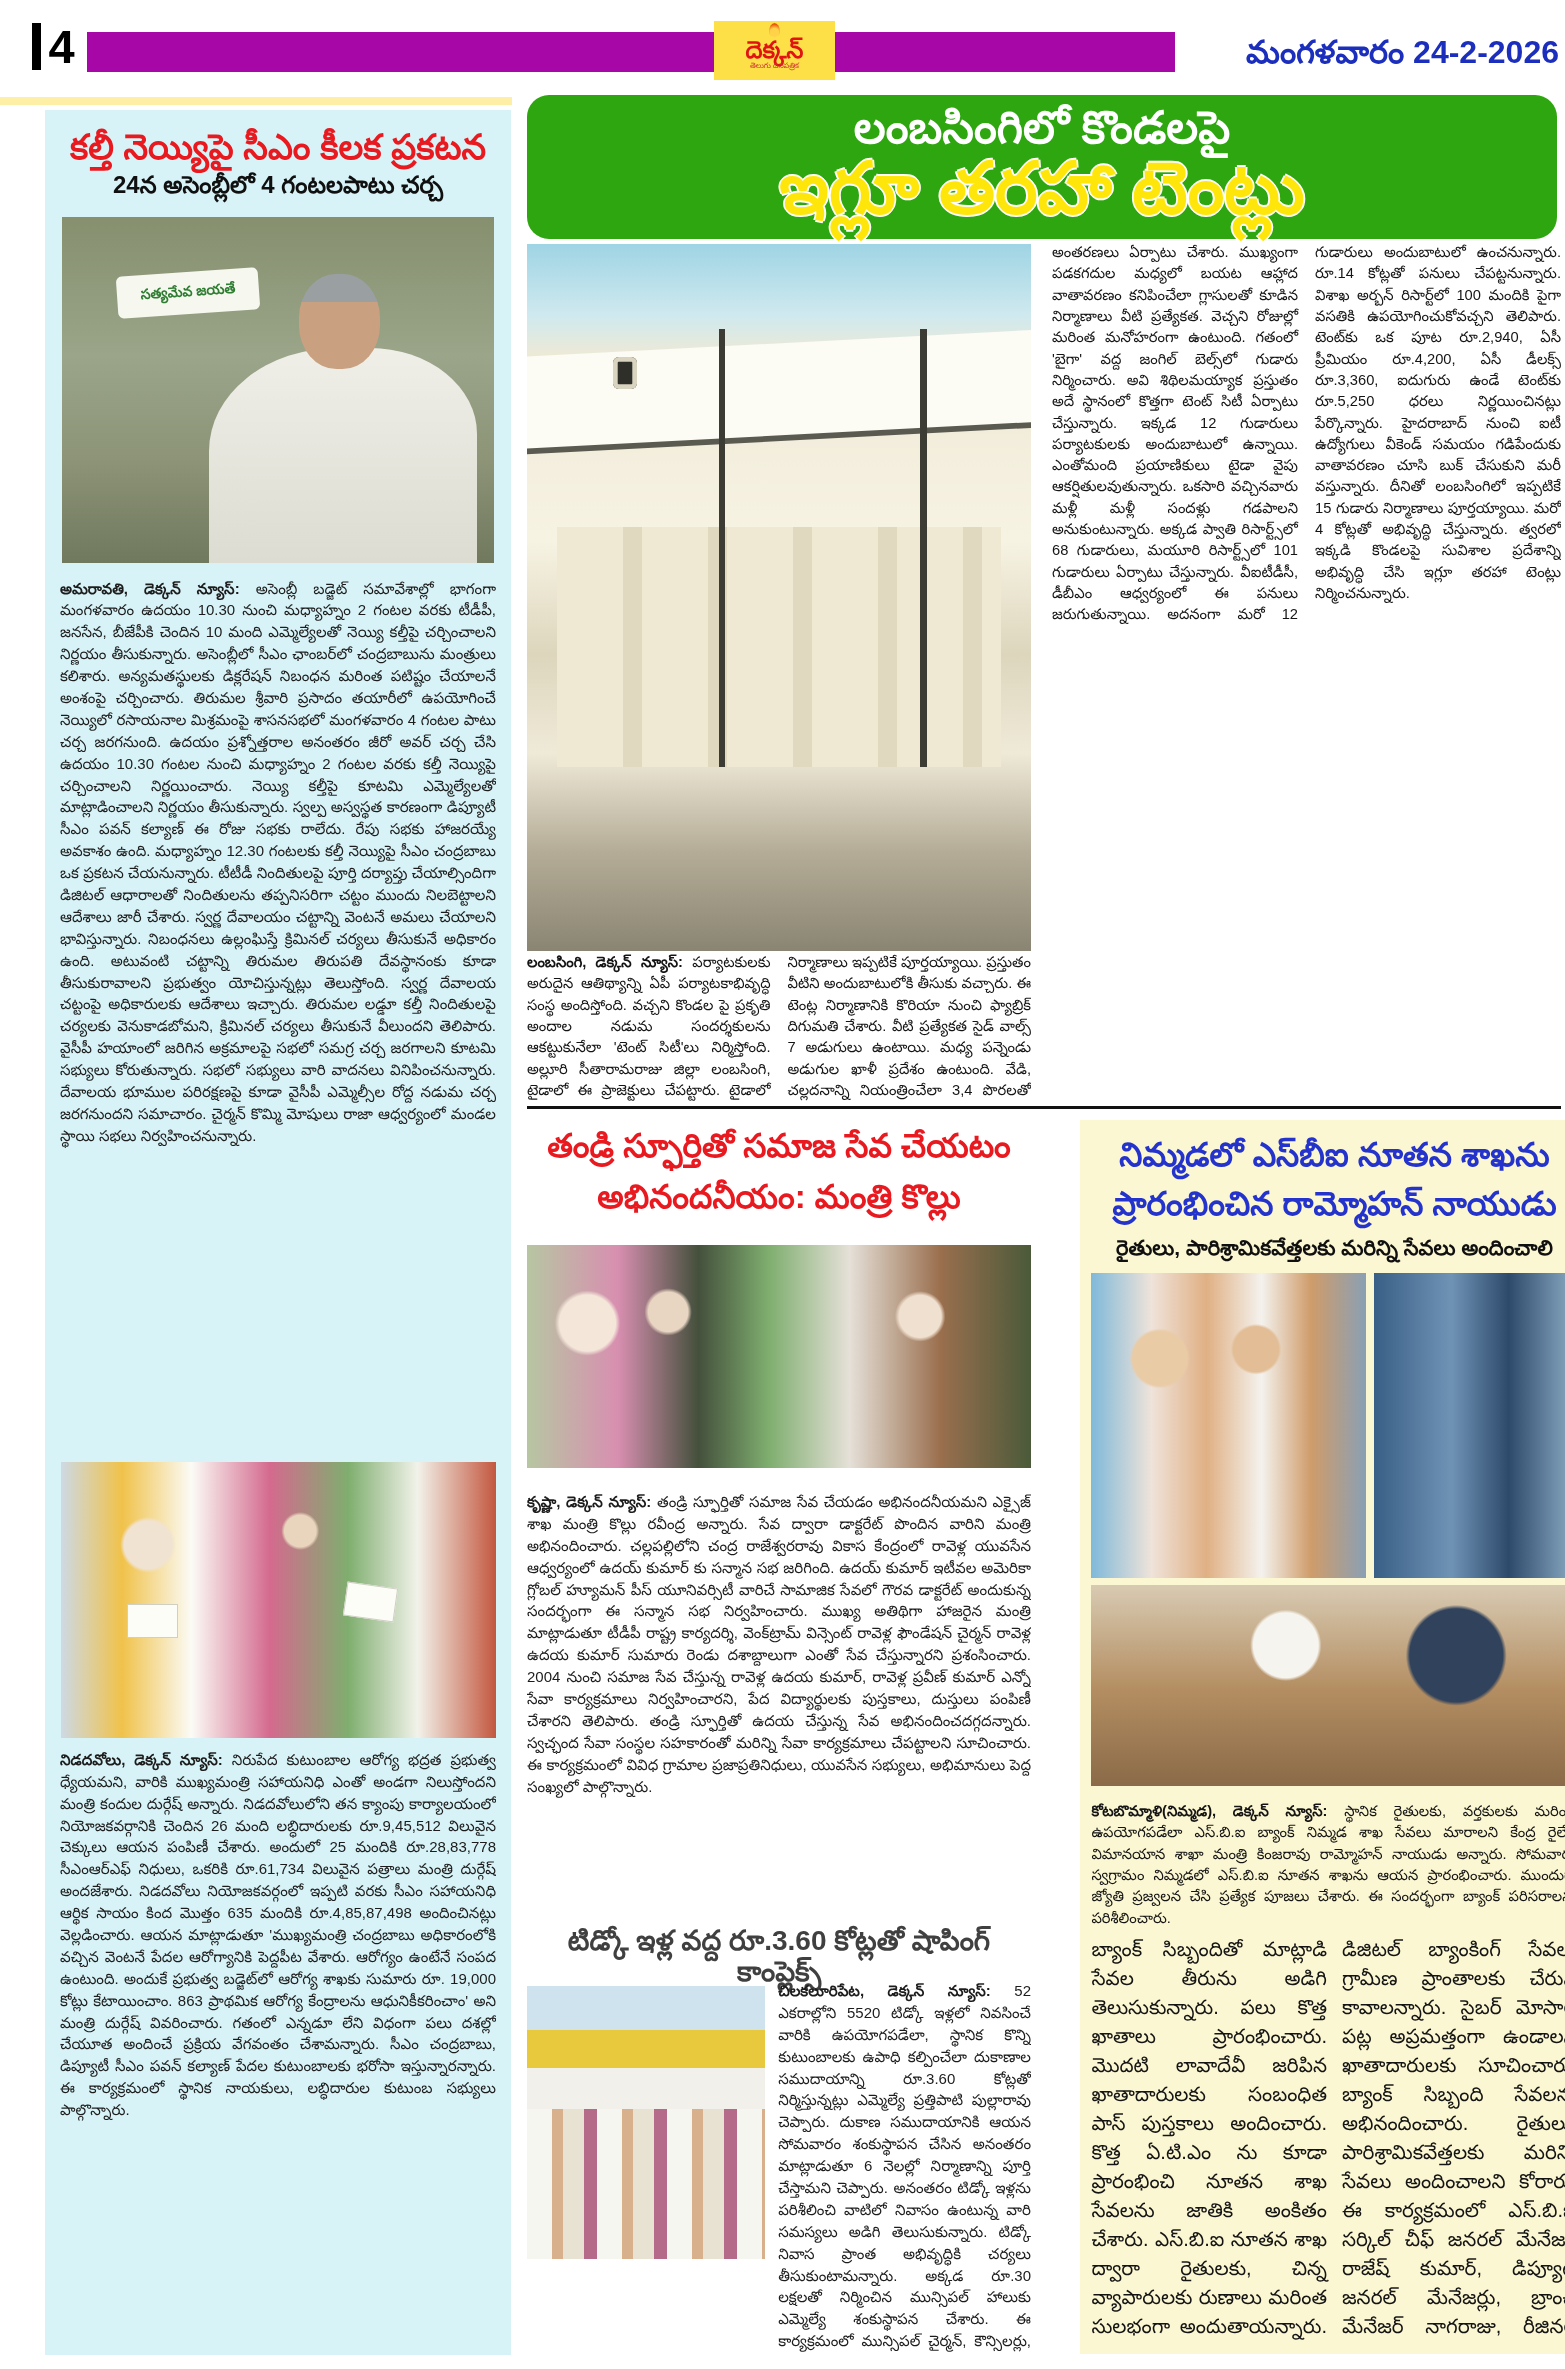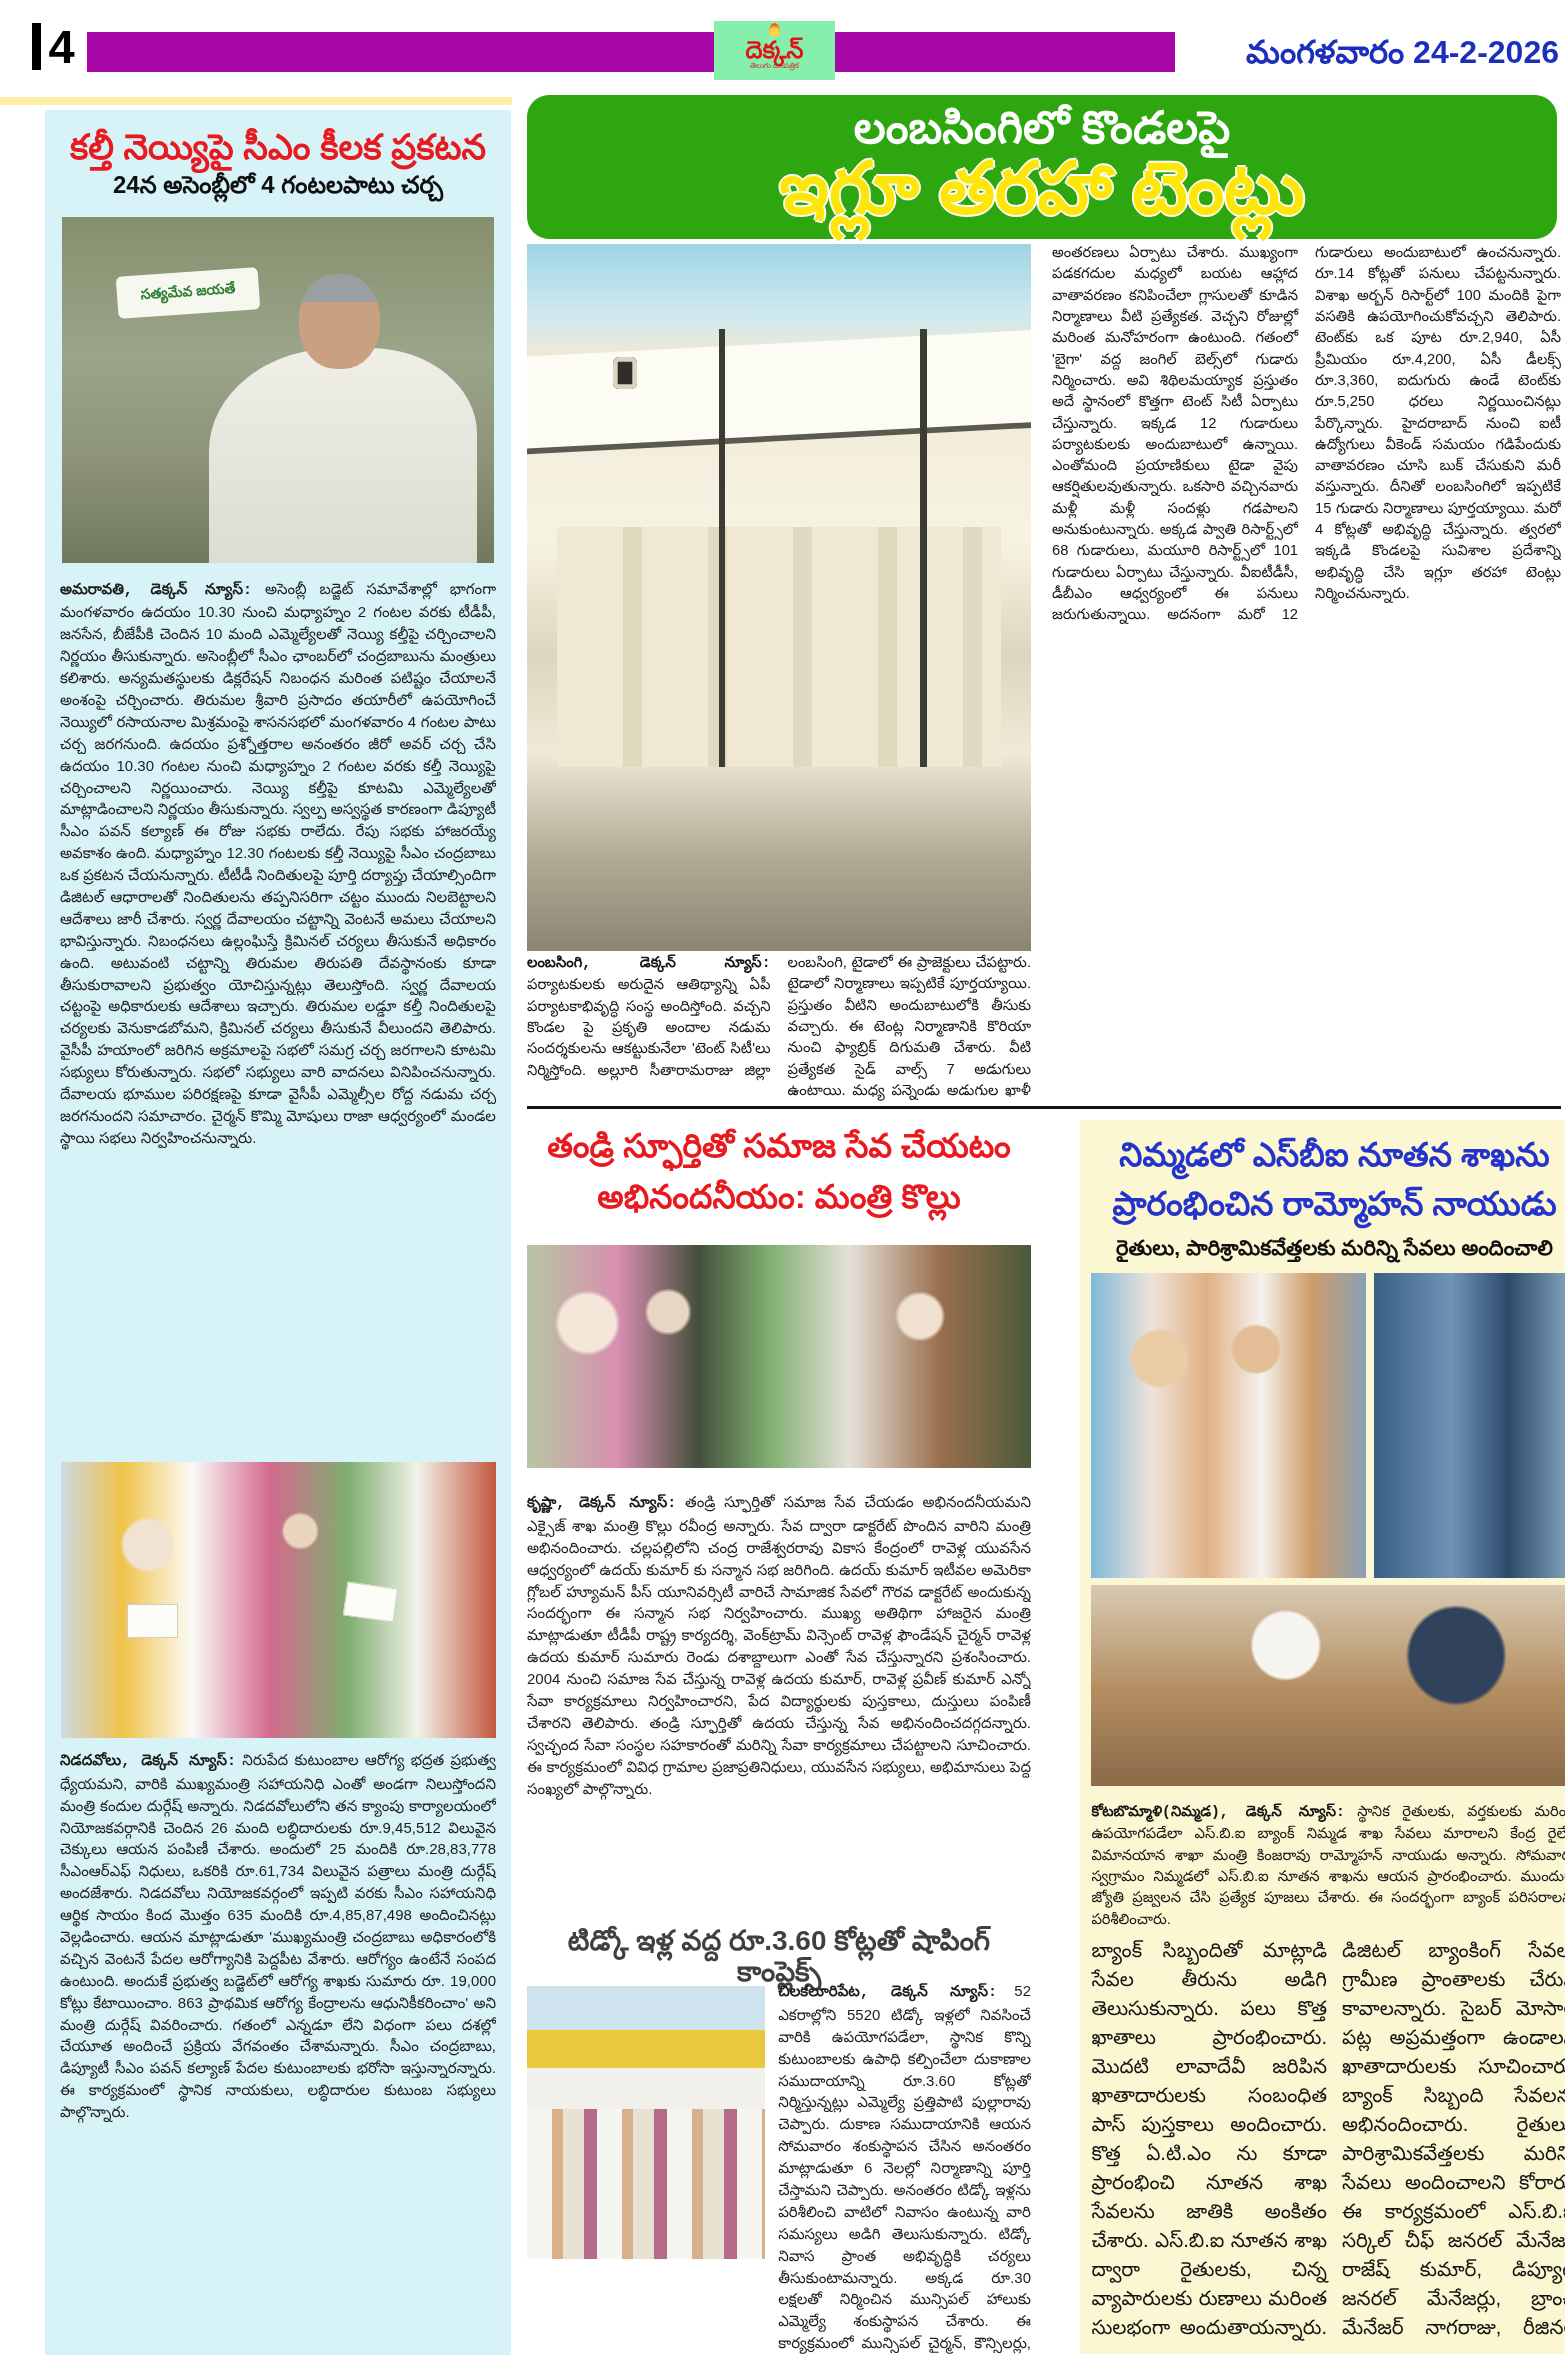--- a/index.html
+++ b/index.html
@@ -3,33 +3,33 @@
 <meta charset="utf-8">
 <style>
   html,body{margin:0;padding:0;background:#ffffff;}
   #page{position:relative;width:1565px;height:2370px;background:#ffffff;overflow:hidden;
         font-family:"Liberation Sans",sans-serif;color:#141414;}
 
   
   .pageno{position:absolute;left:32px;top:23px;font-size:47px;font-weight:800;line-height:1;
           border-left:9.5px solid #000;padding-left:7.6px;color:#000;}
   .mastbar{position:absolute;left:87px;top:32px;width:1088px;height:40px;background:#a707a7;}
-  .logobox{position:absolute;left:714px;top:21px;width:121px;height:59px;background:#86efac;
+  .logobox{position:absolute;left:714px;top:21px;width:121px;height:59px;background:#fde047;
            text-align:center;z-index:2;}
   .flame{width:11.4px;height:14px;margin:1.9px auto 0;border-radius:50% 50% 50% 50%/65% 65% 35% 35%;
          background:radial-gradient(circle at 50% 70%,#ffd24a 0 40%,#e8590c 75%);}
   .logotext{color:#e01414;font-weight:800;font-size:24px;line-height:1.05;}
   .logosub{color:#cc3333;font-size:7.6px;line-height:1;}
   .topdate{position:absolute;left:1173px;top:34px;width:386px;text-align:right;
            color:#1b2ebc;font-weight:800;font-size:32px;}
   .yellowstrip{position:absolute;left:0;top:97px;width:512px;height:7.6px;background:#fdf0a6;}
 
   
   .bodytxt{font-size:15px;line-height:1.46;text-align:justify;color:#1c1c1c;overflow:hidden;}
-  .dl{font-weight:800;font-family:Liberation Mono, monospace;}
+  .dl{font-weight:800;}
 
   
   .leftcol{position:absolute;left:45px;top:110px;width:466px;height:2245px;background:#d8f3f7;
            box-sizing:border-box;padding:11.4px 15px;}
   .h-red{color:#e8191f;font-size:35px;font-weight:800;text-align:center;line-height:1.15;margin:5.7px 0 3.8px;}
   .h-sub{font-size:24px;font-weight:700;text-align:center;margin:3.8px 0 11.4px;color:#101010;}
   .photo{position:relative;overflow:hidden;}
   .photo-cm{width:432px;height:346px;margin:0 auto 11.4px;
     background:linear-gradient(180deg,#86906f 0%,#9aa589 40%,#8d9478 70%,#70785d 100%);}
   .cm-board{position:absolute;left:55px;top:55px;width:142px;height:42px;background:#f6f8ef;

